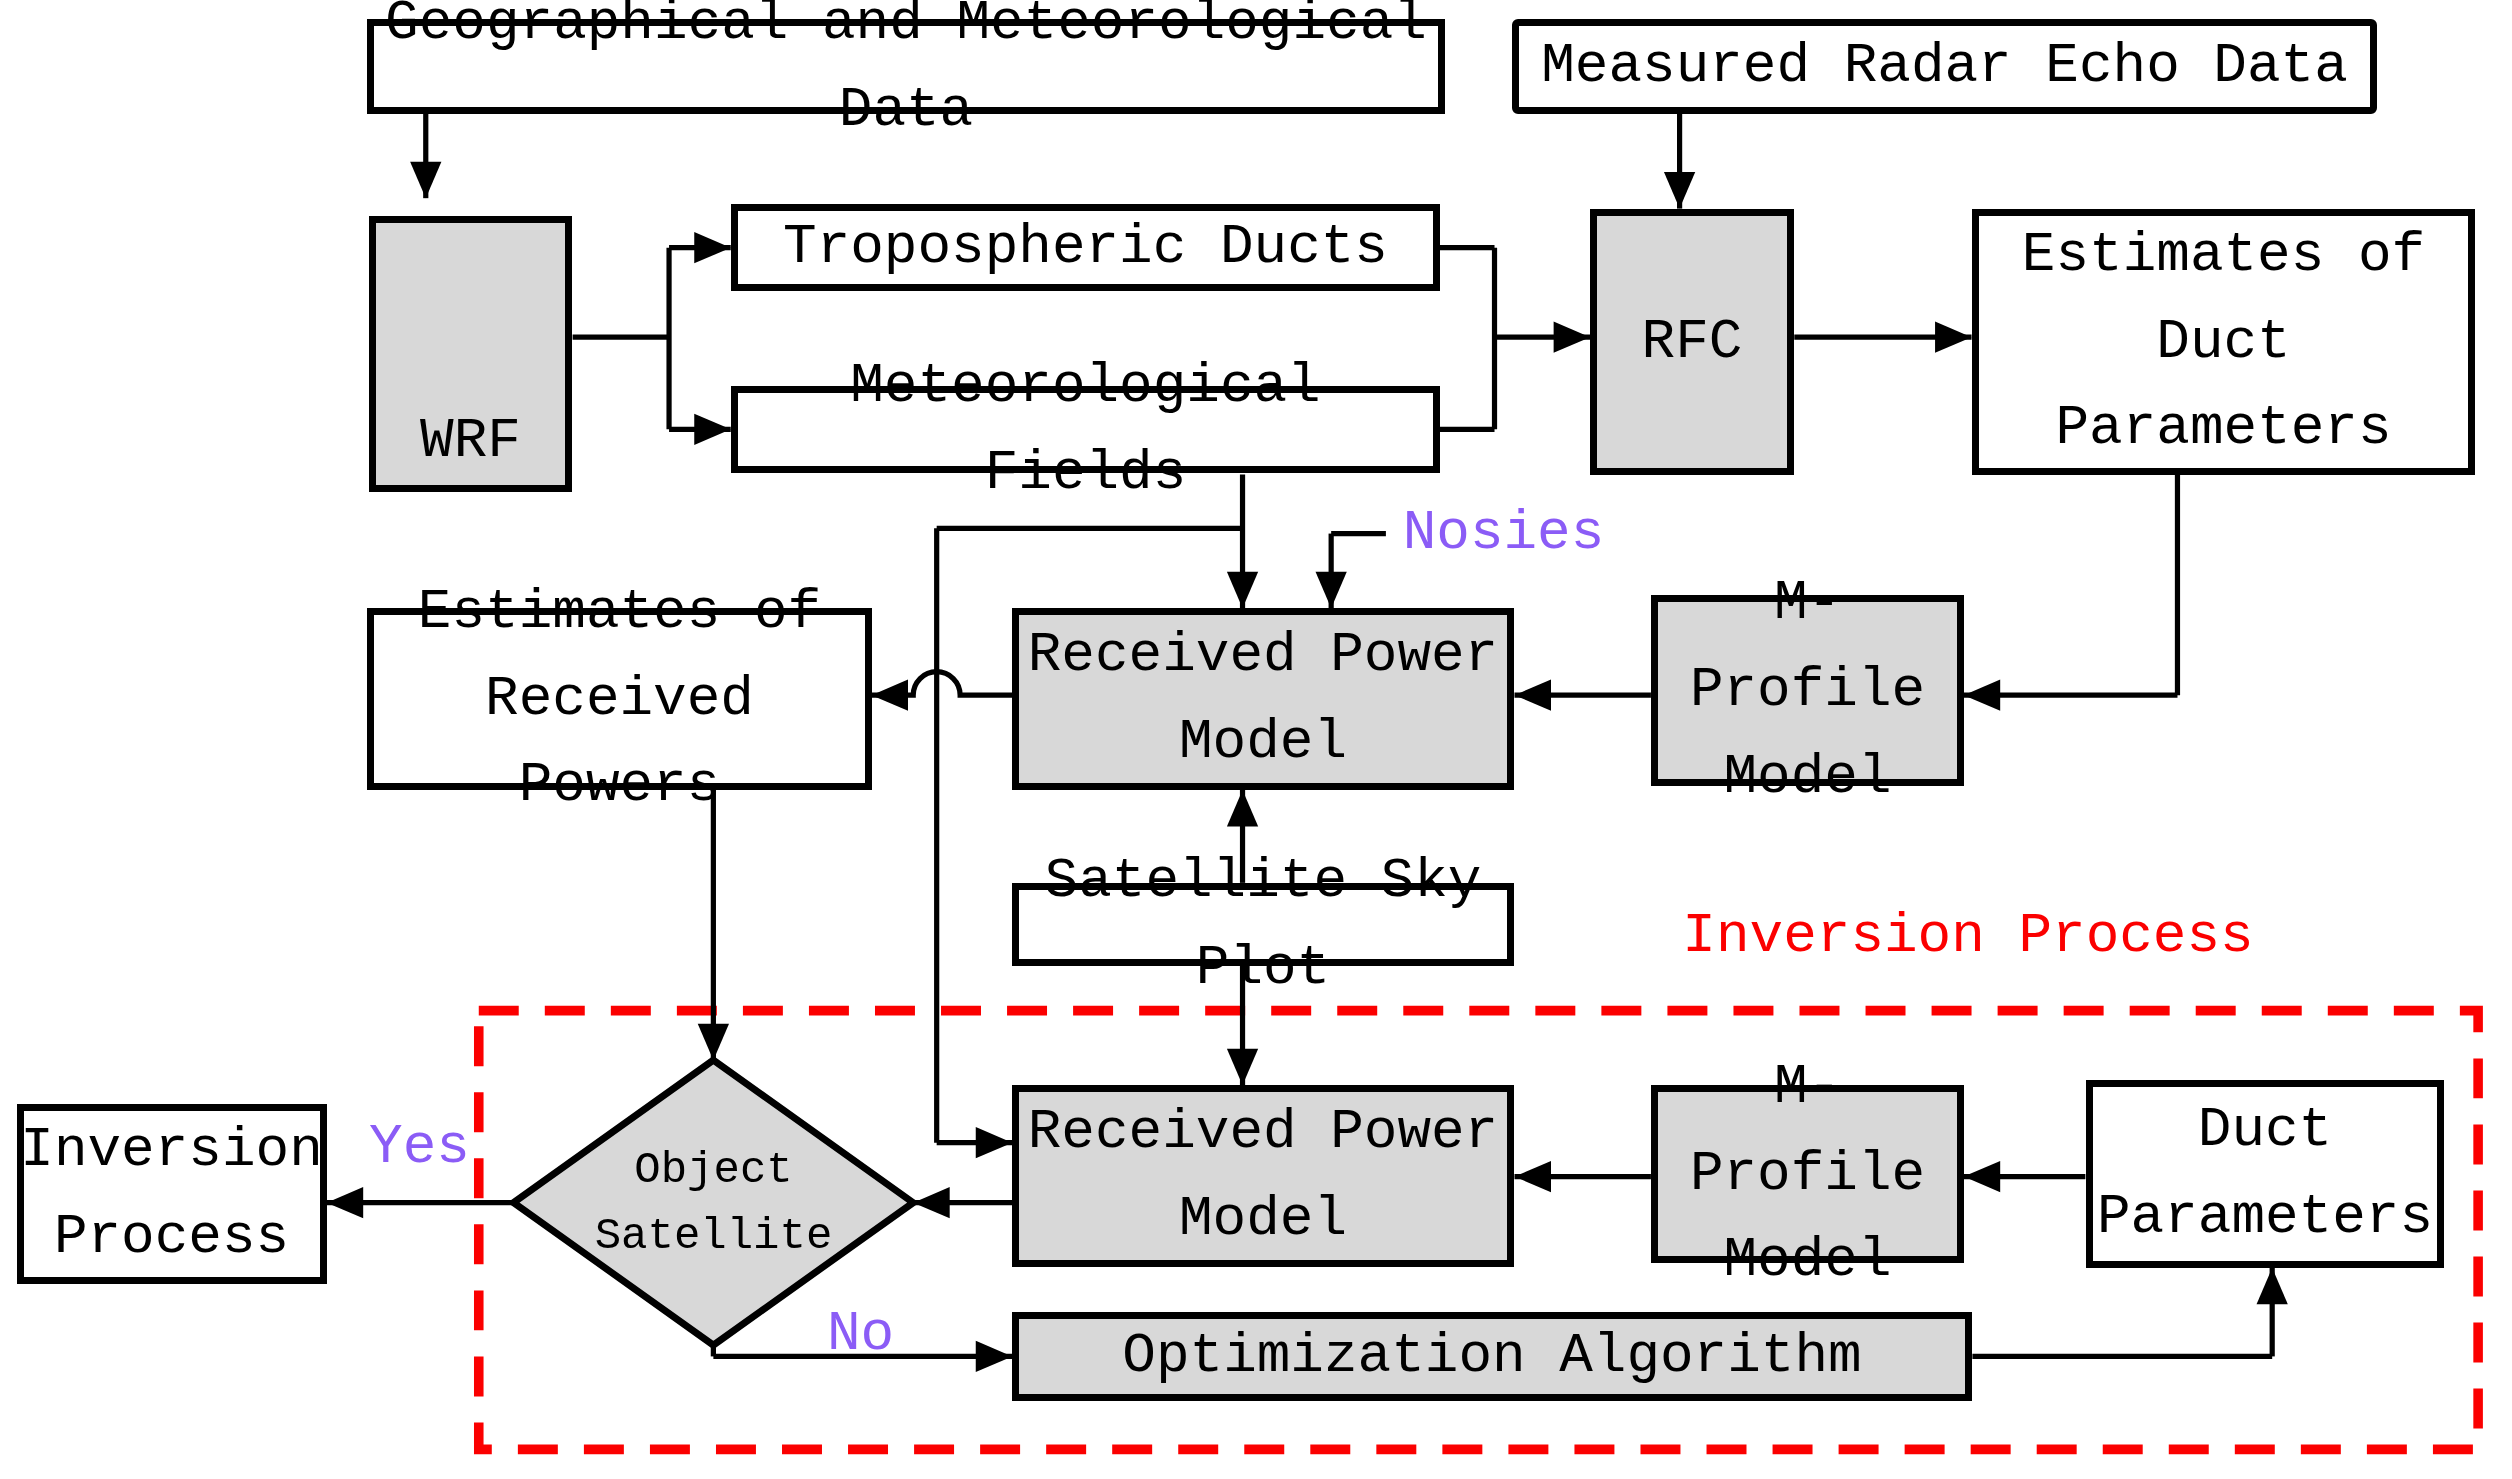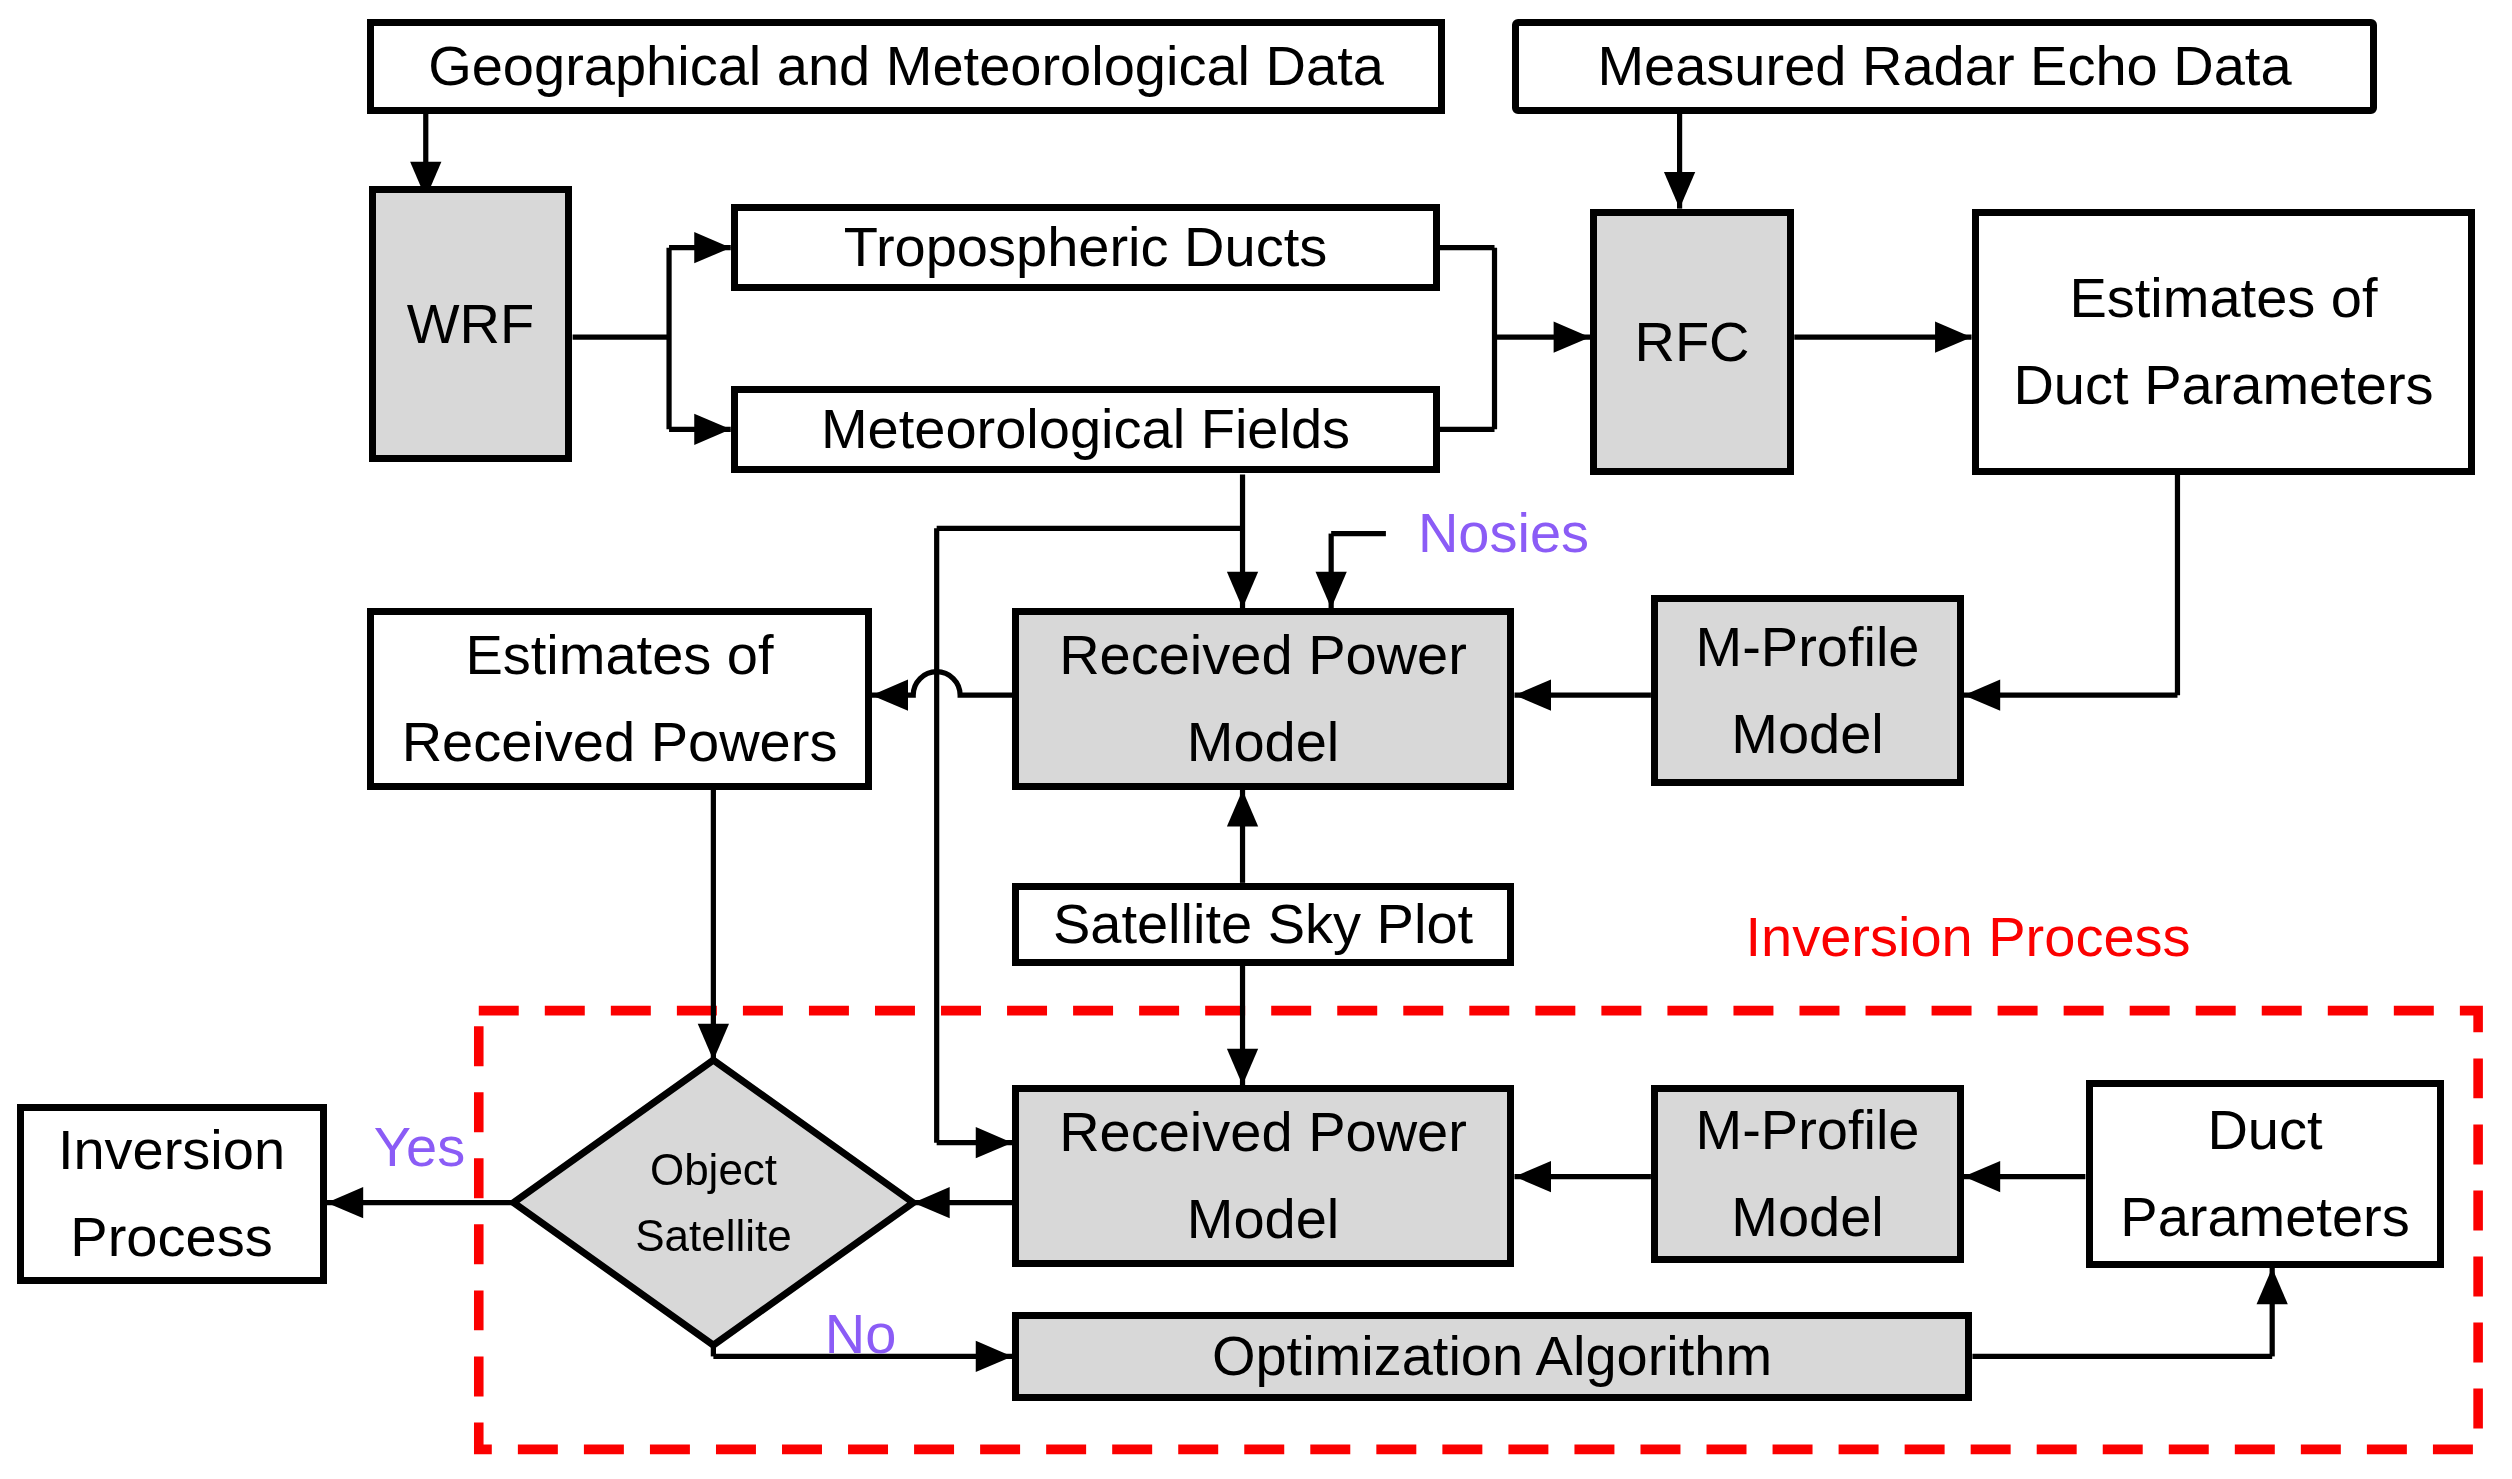--- a/index.html
+++ b/index.html
@@ -6,21 +6,21 @@
     --gray:#d8d8d8;
     --white:#ffffff;
     --line:#000000;
     --red:#fb0000;
   }
   html,body{margin:0;padding:0;background:#ffffff;}
   #canvas{
     position:relative;
     width:2512px;height:1479px;
     background:#ffffff;
-    font-family:Liberation Sans, sans-serif;
+    font-family:Liberation Mono, monospace;
     overflow:hidden;
   }
   #wires{position:absolute;left:0;top:0;z-index:0;}
   .box{
     position:absolute;
     box-sizing:border-box;
     border:7px solid var(--line);
     background:var(--white);
     display:flex;
     flex-direction:column;
@@ -106,21 +106,21 @@
   </svg>
 
   <div class="box" style="left:367px;top:19px;width:1078px;height:95px;">
     <span>Geographical and Meteorological Data</span>
   </div>
 
   <div class="box" style="left:1512px;top:19px;width:865px;height:95px;border-radius:6px;">
     <span>Measured Radar Echo Data</span>
   </div>
 
-  <div class="box gray" style="left:369px;top:186px;width:203px;height:276px;">
+  <div class="box gray" style="left:369px;top:216px;width:203px;height:276px;justify-content:flex-end;">
     <span>WRF</span>
   </div>
 
   <div class="box" style="left:731px;top:204px;width:709px;height:87px;">
     <span>Tropospheric Ducts</span>
   </div>
 
   <div class="box" style="left:731px;top:386px;width:709px;height:87px;">
     <span>Meteorological Fields</span>
   </div>

